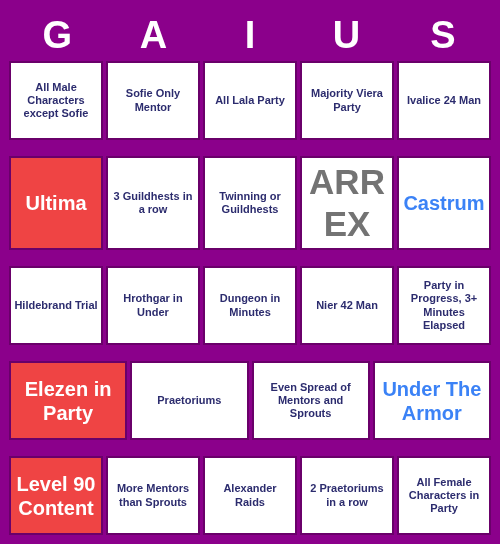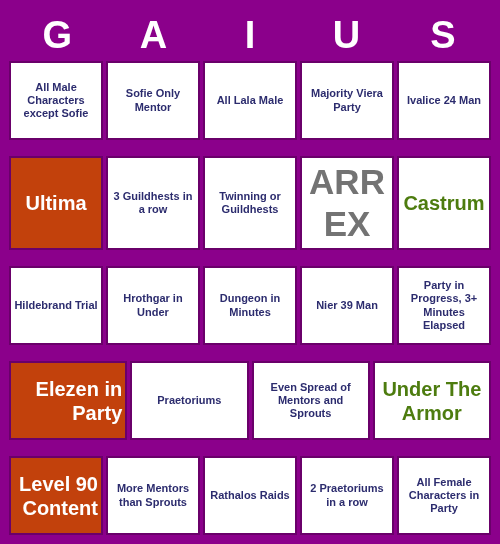--- a/index.html
+++ b/index.html
@@ -69,79 +69,78 @@
       font-size: 11px;
       font-weight: bold;
       color: #2c2c6e;
       padding: 3px;
       line-height: 1.2;
       cursor: pointer;
     }
 
     .cell.large-text {
       font-size: 20px;
-      color: #4d7c0f;
+      color: #3b82f6;
     }
 
     .cell.extra-large {
       font-size: 35px;
       color: #737373;
     }
 
     .cell.purple-bg {
-      background: #c2410c;
+      background: #ef4444;
       color: white;
-      text-align: right;
     }
   </style>
 </head>
 <body>
 
 <div class="bingo-card">
   <div class="header-row">
     <div class="header-cell">G</div>
     <div class="header-cell">A</div>
     <div class="header-cell">I</div>
     <div class="header-cell">U</div>
     <div class="header-cell">S</div>
   </div>
   <div class="grid">
 
     <div class="row">
       <div class="cell">All Male Characters except Sofie</div>
       <div class="cell">Sofie Only Mentor</div>
-      <div class="cell">All Lala Male</div>
+      <div class="cell">All Lala Party</div>
       <div class="cell">Majority Viera Party</div>
       <div class="cell">Ivalice 24 Man</div>
     </div>
 
     <div class="row">
       <div class="cell purple-bg large-text">Ultima</div>
       <div class="cell">3 Guildhests in a row</div>
       <div class="cell">Twinning or Guildhests</div>
       <div class="cell extra-large">ARR EX</div>
       <div class="cell large-text">Castrum</div>
     </div>
 
     <div class="row">
       <div class="cell">Hildebrand Trial</div>
       <div class="cell">Hrothgar in Under</div>
       <div class="cell">Dungeon in Minutes</div>
-      <div class="cell">Nier 39 Man</div>
+      <div class="cell">Nier 42 Man</div>
       <div class="cell">Party in Progress, 3+ Minutes Elapsed</div>
     </div>
 
     <div class="row">
       <div class="cell purple-bg large-text">Elezen in Party</div>
       <div class="cell">Praetoriums</div>
       <div class="cell">Even Spread of Mentors and Sprouts</div>
       <div class="cell large-text">Under The Armor</div>
     </div>
 
     <div class="row">
       <div class="cell purple-bg large-text">Level 90 Content</div>
       <div class="cell">More Mentors than Sprouts</div>
-      <div class="cell">Rathalos Raids</div>
+      <div class="cell">Alexander Raids</div>
       <div class="cell">2 Praetoriums in a row</div>
       <div class="cell">All Female Characters in Party</div>
     </div>
   </div>
 </div>
 
 </body></html>

